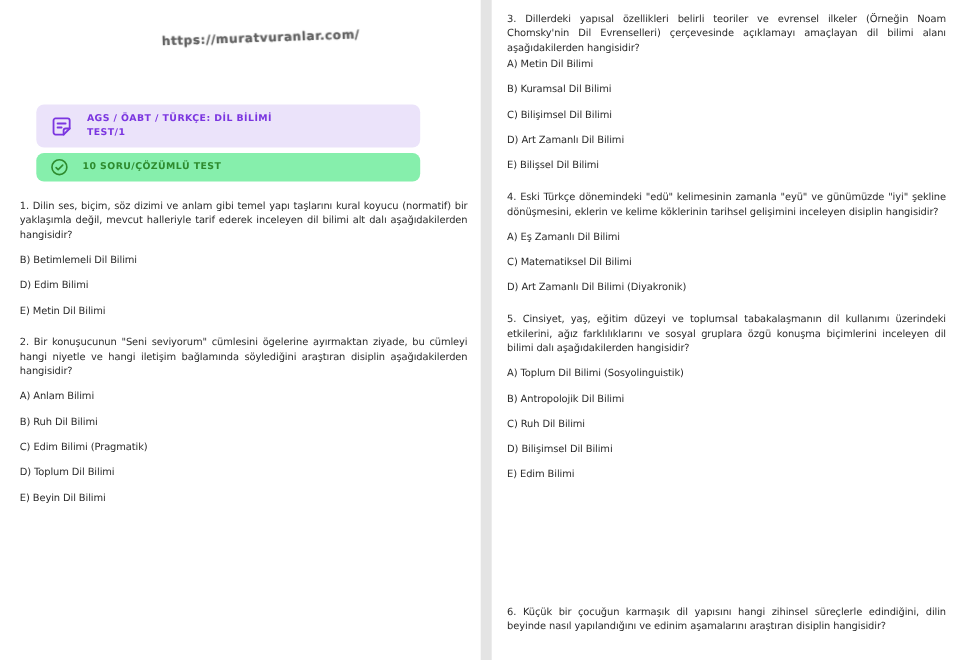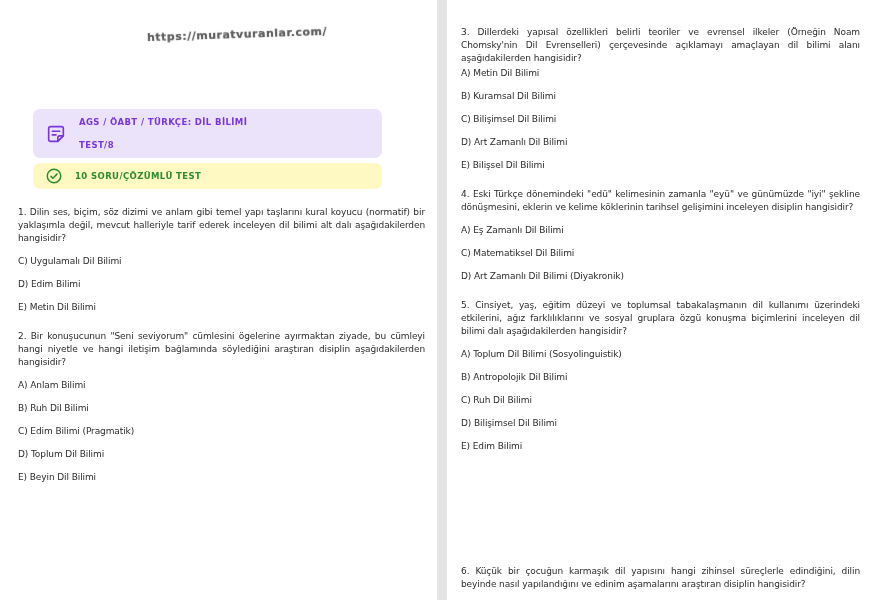--- a/index.html
+++ b/index.html
@@ -26,42 +26,42 @@
     left: 147px; top: 28px;
     transform: rotate(-2deg);
     font-size: 11px;
     font-weight: bold;
     color: #3f3f3f;
     opacity: 0.82;
     letter-spacing: 0.5px;
     filter: blur(0.3px);
     text-shadow: 0 0 1px #777;
   }
-  .col { position: absolute; top: 14px; height: 448px; }
+  .col { position: absolute; top: 0; height: 448px; }
   .col.left  { left: 18px;  width: 407px; }
   .col.right { left: 461px; width: 399px; padding-top: 12px; box-sizing: border-box; }
 
   .badge {
     display: flex; align-items: center;
     border-radius: 7px;
     width: 325px;
     box-sizing: content-box;
   }
   .badge.purple {
     margin: 95px 0 0 15px;
     padding: 8px 12px;
     background: #ebe3fa;
   }
   .badge.green {
     margin: 5px 0 0 15px;
     padding: 4px 12px;
-    background: #fef9c3;
+    background: #86efac;
   }
   .bicon { margin-right: 12px; display: flex; align-items: center; }
-  .btxt { display: flex; flex-direction: column; gap: 13px; }
+  .btxt { display: flex; flex-direction: column; gap: 3px; }
   .bline {
     font-size: 8.5px; font-weight: bold;
     letter-spacing: 0.4px;
     color: #7b35e0;
   }
   .badge.green .bline { color: #2e8b2e; }
 
   .question { margin-top: 16px; }
   .question.first { margin-top: 17px; }
   .qtext {
@@ -103,37 +103,37 @@
       <span class="bicon">
         <svg viewBox="0 0 24 24" width="22" height="22" fill="none" stroke="#7b35e0" stroke-width="1.8" stroke-linecap="round" stroke-linejoin="round">
           <path d="M4 6a2 2 0 0 1 2-2h12a2 2 0 0 1 2 2v8l-6 6H6a2 2 0 0 1-2-2z"></path>
           <path d="M14 20v-4a2 2 0 0 1 2-2h4"></path>
           <path d="M8 9h8"></path>
           <path d="M8 13h4"></path>
         </svg>
       </span>
       <span class="btxt">
         <span class="bline">AGS / ÖABT / TÜRKÇE: DİL BİLİMİ</span>
-        <span class="bline">TEST/8</span>
+        <span class="bline">TEST/1</span>
       </span>
     </div>
 
     <div class="badge green">
       <span class="bicon">
         <svg viewBox="0 0 24 24" width="18" height="18" fill="none" stroke="#2e8b2e" stroke-width="2" stroke-linecap="round" stroke-linejoin="round">
           <circle cx="12" cy="12" r="9"></circle>
           <path d="M8 12.5l2.5 2.5L16 9.5"></path>
         </svg>
       </span>
       <span class="bline">10 SORU/ÇÖZÜMLÜ TEST</span>
     </div>
 
     <div class="question first">
       <p class="qtext"><span>1.</span> <span>Dilin ses, biçim, söz dizimi ve anlam gibi temel yapı taşlarını kural koyucu (normatif) bir yaklaşımla değil, mevcut halleriyle tarif ederek inceleyen dil bilimi alt dalı aşağıdakilerden hangisidir?</span></p>
-      <p class="opt">C) Uygulamalı Dil Bilimi</p>
+      <p class="opt">B) Betimlemeli Dil Bilimi</p>
       <p class="opt">D) Edim Bilimi</p>
       <p class="opt">E) Metin Dil Bilimi</p>
     </div>
 
     <div class="question">
       <p class="qtext"><span>2.</span> <span>Bir konuşucunun "Seni seviyorum" cümlesini ögelerine ayırmaktan ziyade, bu cümleyi hangi niyetle ve hangi iletişim bağlamında söylediğini araştıran disiplin aşağıdakilerden hangisidir?</span></p>
       <p class="opt first">A) Anlam Bilimi</p>
       <p class="opt">B) Ruh Dil Bilimi</p>
       <p class="opt">C) Edim Bilimi (Pragmatik)</p>
       <p class="opt">D) Toplum Dil Bilimi</p>

